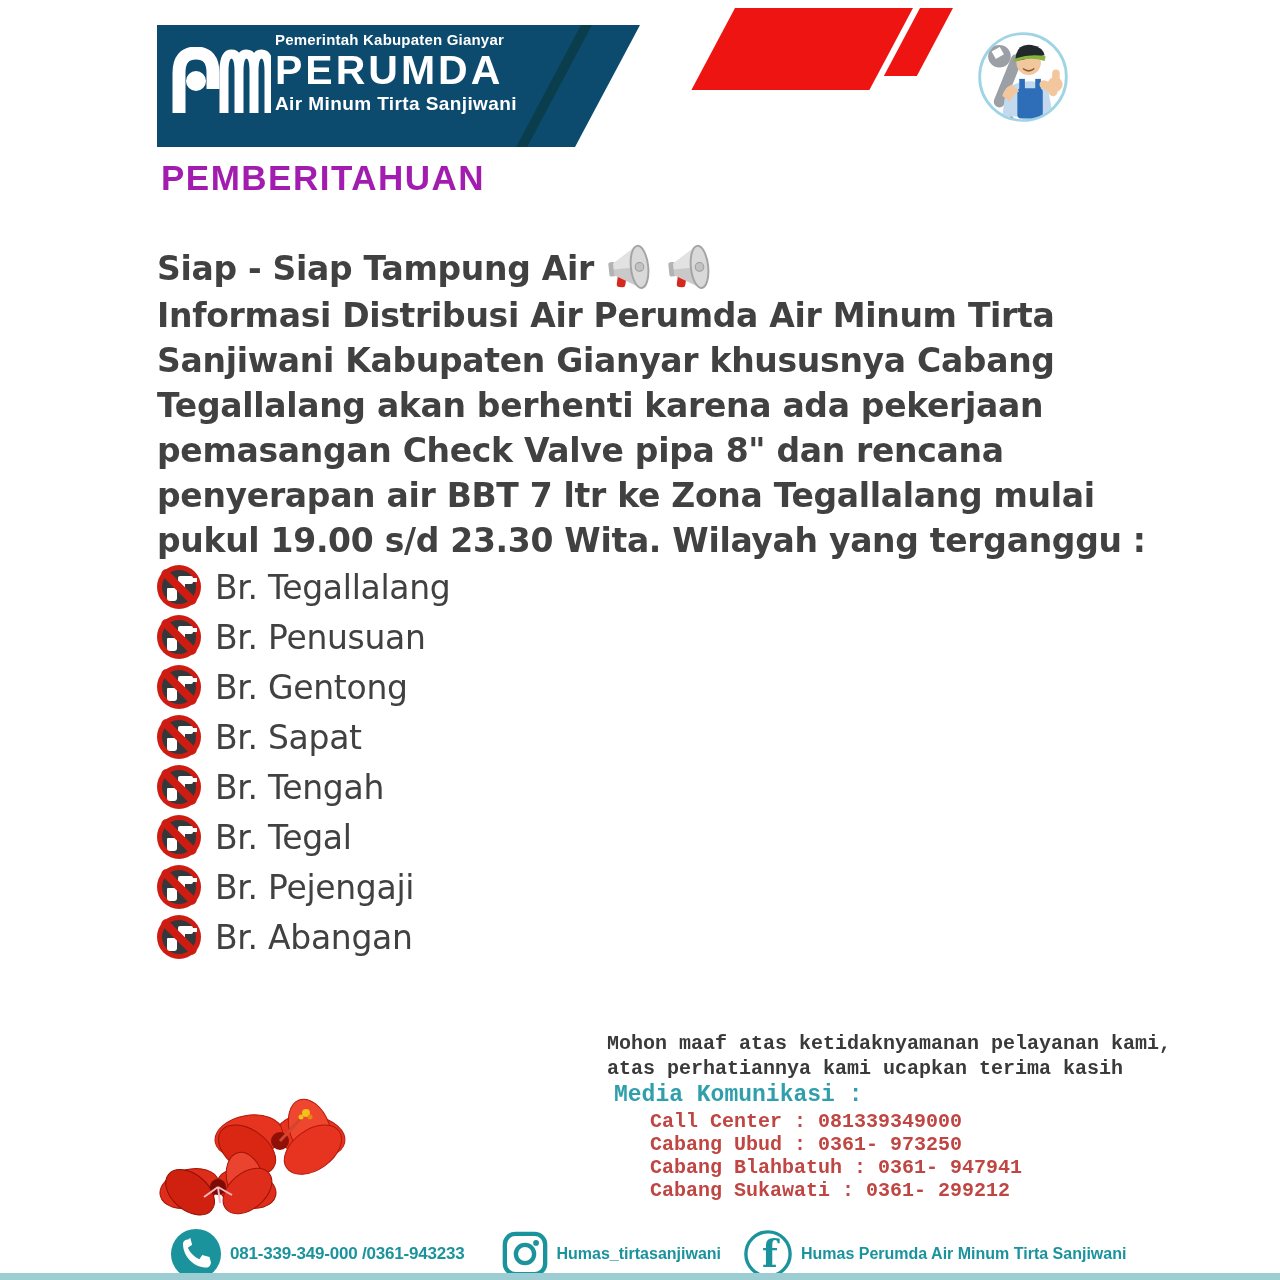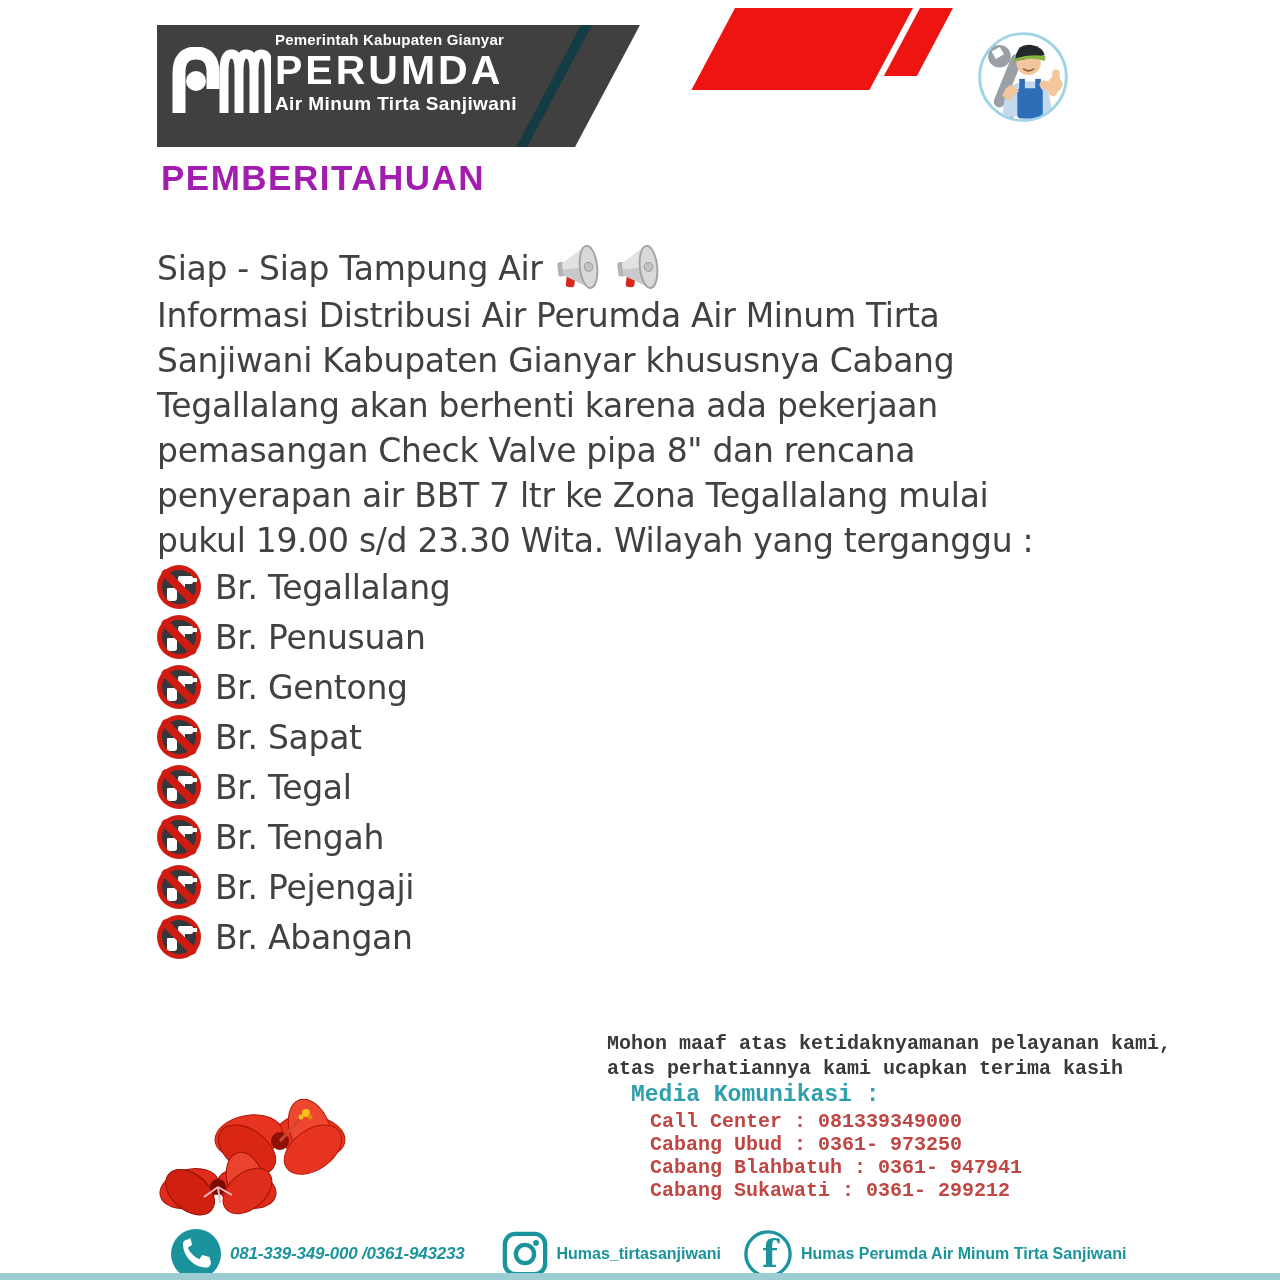--- a/index.html
+++ b/index.html
@@ -4,21 +4,21 @@
 <style>
   html,body{margin:0;padding:0;}
   body{
     width:1280px;height:1280px;background:#ffffff;position:relative;overflow:hidden;
     font-family:"DejaVu Sans",sans-serif;color:#3e3e3e;
   }
   .abs{position:absolute;}
 
   
   .banner{
-    left:157px;top:25px;width:483px;height:122px;background:#404040;
+    left:157px;top:25px;width:483px;height:122px;background:#0c4a6e;
     clip-path:polygon(0 0,100% 0,calc(100% - 65px) 100%,0 100%);
   }
   .banner-stripe{
     left:424px;top:0;width:11px;height:122px;background:#0c3c46;
     transform:skewX(-28deg);transform-origin:top left;opacity:.85;
   }
   .logo-svg{left:14px;top:22px;}
   .banner-text{left:118px;top:6px;width:300px;color:#ffffff;font-family:"Liberation Sans",sans-serif;}
   .gov-label{font-size:15px;font-weight:bold;letter-spacing:.2px;}
   .org-name{font-size:41px;font-weight:bold;letter-spacing:3px;line-height:44px;}
@@ -28,46 +28,46 @@
   .ribbon{background:#ee1411;transform:skewX(-28deg);transform-origin:top left;}
   .ribbon-a{left:735px;top:8px;width:178px;height:82px;}
   .ribbon-b{left:920px;top:8px;width:33px;height:68px;}
 
   
   .page-title{
     left:161px;top:158px;font-family:"Liberation Sans",sans-serif;
     font-size:35px;font-weight:bold;letter-spacing:1.5px;color:#a21caf;
   }
   .body-block{left:157px;top:243px;width:1060px;}
-  .bline{font-size:33px;font-weight:normal;line-height:45px;color:#414141;letter-spacing:-.3px;white-space:nowrap;}
+  .bline{font-size:33px;font-weight:bold;line-height:45px;color:#414141;letter-spacing:-.3px;white-space:nowrap;}
   .hline{display:flex;align-items:center;}
   .mega{margin-left:10px;flex:none;}
 
   
   .areas{left:157px;top:562px;}
   .arow{display:flex;align-items:center;height:50px;}
   .arow .alabel{font-size:33px;font-weight:normal;color:#414141;margin-left:14px;letter-spacing:-.3px;}
   .ns{position:relative;width:44px;height:44px;border-radius:50%;background:#cf1c12;flex:none;}
   .ns-inner{position:absolute;inset:5px;border-radius:50%;background:#34383b;}
   .ns-faucet{position:absolute;width:15px;height:8px;background:#ffffff;right:8px;top:11px;border-radius:2px;}
   .ns-faucet:before{content:"";position:absolute;width:5px;height:8px;background:#fff;left:2px;top:7px;}
   .ns-faucet:after{content:"";position:absolute;width:5px;height:4px;background:#fff;right:-4px;top:2px;}
   .ns-cup{position:absolute;width:10px;height:13px;background:#ffffff;left:10px;bottom:8px;border-radius:1px 1px 3px 3px;}
   .ns-slash{position:absolute;left:-1px;top:50%;margin-top:-4px;width:46px;height:8px;background:#cf1c12;border-radius:4px;transform:rotate(45deg);z-index:2;}
 
   
   .serifTxt{font-family:Liberation Mono, monospace;font-weight:bold;}
   .apology{left:607px;top:1031px;font-size:20px;line-height:25px;color:#3a3a3a;}
-  .media-label{left:631px;top:1082px;font-size:23px;color:#2f9fac;}
+  .media-label{left:614px;top:1082px;font-size:23px;color:#2f9fac;}
   .contacts{left:650px;top:1110px;font-size:20px;line-height:23px;color:#bf4642;}
 
   
   .footer{left:170px;top:1226px;height:56px;display:flex;align-items:center;
           font-family:"Liberation Sans",sans-serif;color:#1b939c;font-weight:bold;}
-  .f-phone-txt{font-size:17px;letter-spacing:-.2px;margin-left:8px;margin-right:36px;font-style:italic;}
+  .f-phone-txt{font-size:17px;letter-spacing:-.2px;margin-left:8px;margin-right:36px;}
   .f-handle{font-size:16px;margin-left:8px;margin-right:22px;}
   .f-fb{font-size:16px;margin-left:8px;}
   .bottom-strip{left:0;bottom:0;width:1280px;height:7px;background:#9ccdd3;}
 </style>
 </head>
 <body>
 
 <div class="abs banner">
   <svg class="abs logo-svg" width="100" height="86" viewBox="0 0 100 86">
     <path d="M8 66 V26 Q8 6 25 6 Q42 6 42 26 V42" fill="none" stroke="#ffffff" stroke-width="13"></path>
@@ -184,30 +184,30 @@
       </span>
     <span class="alabel">Br. Sapat</span>
   </div>
   <div class="arow">
     <span class="ns">
         <span class="ns-inner"></span>
         <span class="ns-faucet"></span>
         <span class="ns-cup"></span>
         <span class="ns-slash"></span>
       </span>
+    <span class="alabel">Br. Tengah</span>
+  </div>
+  <div class="arow">
+    <span class="ns">
+        <span class="ns-inner"></span>
+        <span class="ns-faucet"></span>
+        <span class="ns-cup"></span>
+        <span class="ns-slash"></span>
+      </span>
     <span class="alabel">Br. Tegal</span>
-  </div>
-  <div class="arow">
-    <span class="ns">
-        <span class="ns-inner"></span>
-        <span class="ns-faucet"></span>
-        <span class="ns-cup"></span>
-        <span class="ns-slash"></span>
-      </span>
-    <span class="alabel">Br. Tengah</span>
   </div>
   <div class="arow">
     <span class="ns">
         <span class="ns-inner"></span>
         <span class="ns-faucet"></span>
         <span class="ns-cup"></span>
         <span class="ns-slash"></span>
       </span>
     <span class="alabel">Br. Pejengaji</span>
   </div>

